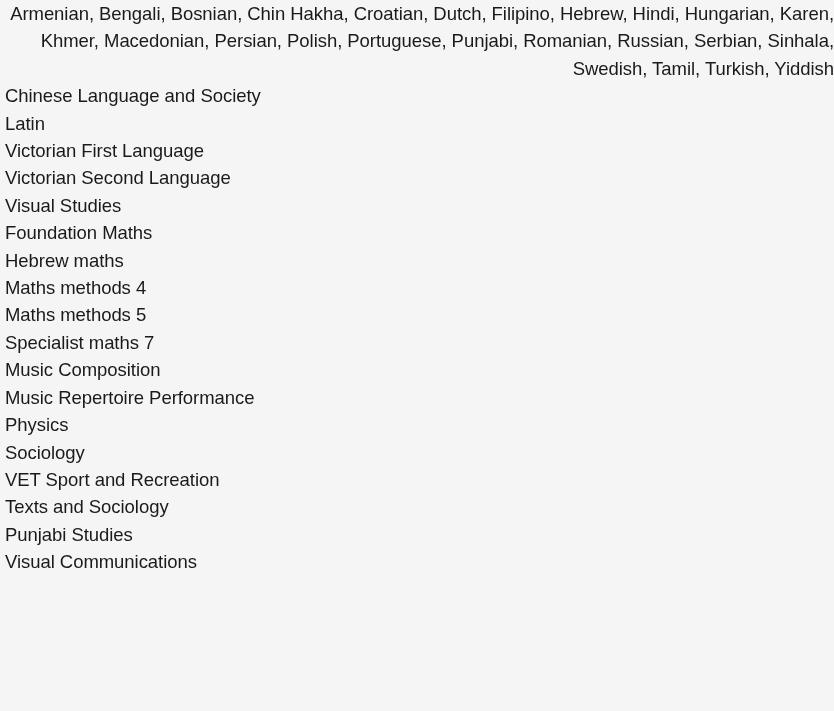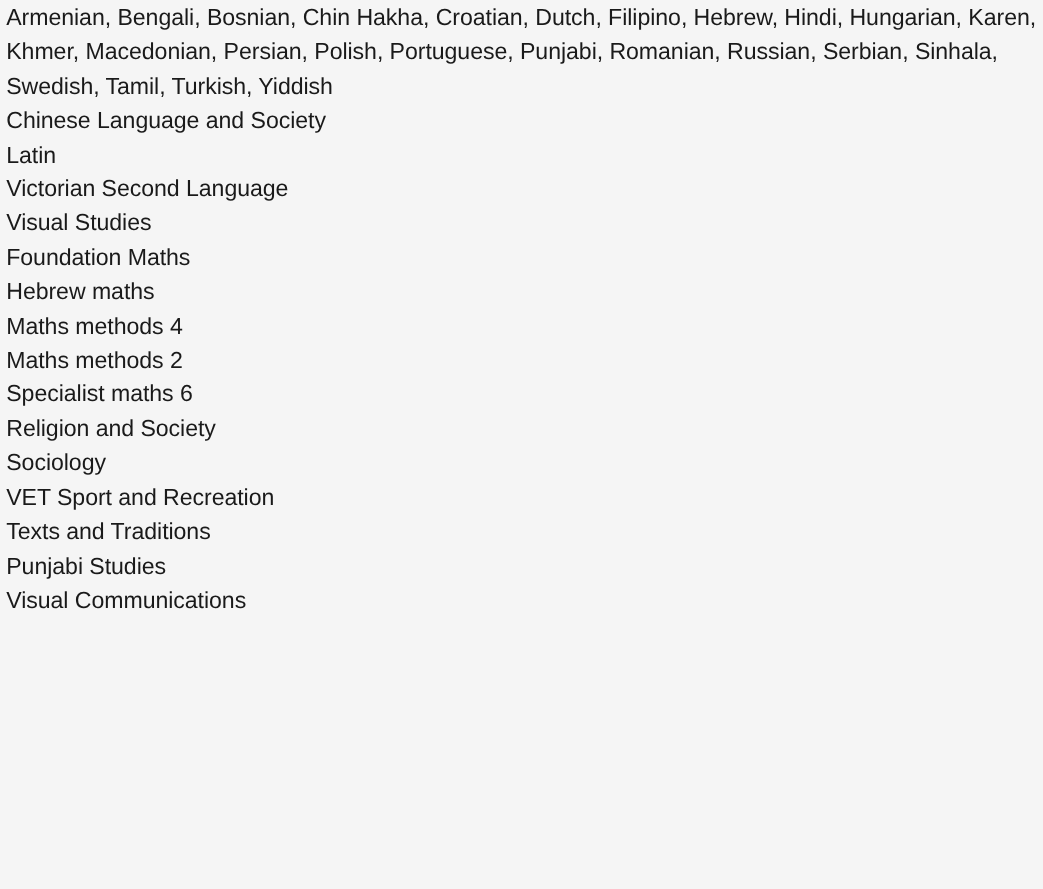--- a/index.html
+++ b/index.html
@@ -24,35 +24,39 @@
     letter-spacing: -0.05px;
     -webkit-font-smoothing: antialiased;
   }
   .subject-line {
     white-space: normal;
     word-spacing: 0px;
   }
   .subject-line.languages {
     
     width: 829px;
+    text-align: right;
   }
 </style>
 </head>
 <body>
 
 <div id="subject-list">
   <div class="subject-line languages">Armenian, Bengali, Bosnian, Chin Hakha, Croatian, Dutch, Filipino, Hebrew, Hindi, Hungarian, Karen, Khmer, Macedonian, Persian, Polish, Portuguese, Punjabi, Romanian, Russian, Serbian, Sinhala, Swedish, Tamil, Turkish, Yiddish</div>
   <div class="subject-line">Chinese Language and Society</div>
   <div class="subject-line">Latin</div>
+  <div class="subject-line">Victorian First Language</div>
   <div class="subject-line">Victorian Second Language</div>
   <div class="subject-line">Visual Studies</div>
   <div class="subject-line">Foundation Maths</div>
   <div class="subject-line">Hebrew maths</div>
   <div class="subject-line">Maths methods 4</div>
-  <div class="subject-line">Maths methods 2</div>
-  <div class="subject-line">Specialist maths 6</div>
-  <div class="subject-line">Religion and Society</div>
+  <div class="subject-line">Maths methods 5</div>
+  <div class="subject-line">Specialist maths 7</div>
+  <div class="subject-line">Music Composition</div>
+  <div class="subject-line">Music Repertoire Performance</div>
+  <div class="subject-line">Physics</div>
   <div class="subject-line">Sociology</div>
   <div class="subject-line">VET Sport and Recreation</div>
-  <div class="subject-line">Texts and Traditions</div>
+  <div class="subject-line">Texts and Sociology</div>
   <div class="subject-line">Punjabi Studies</div>
   <div class="subject-line">Visual Communications</div>
 </div>
 
 </body></html>

